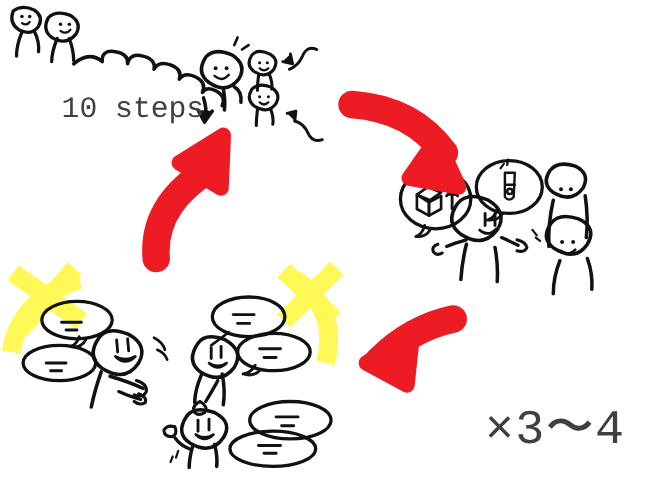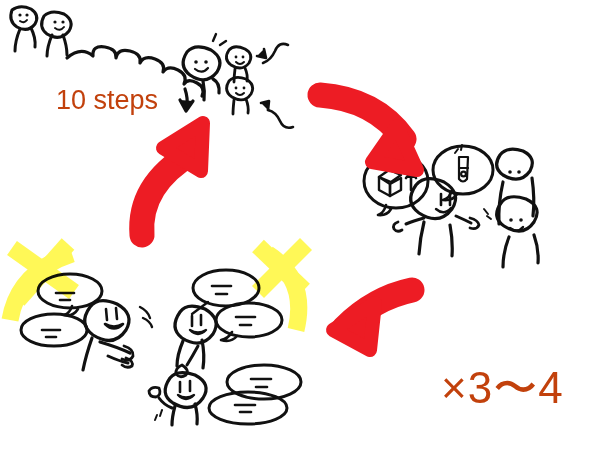--- a/index.html
+++ b/index.html
@@ -1,19 +1,19 @@
 <!DOCTYPE html>
 <html><head>
 <meta charset="utf-8">
 <style>
   html,body{margin:0;padding:0;background:#ffffff;}
   body{width:600px;height:458px;overflow:hidden;font-family:"Liberation Sans",sans-serif;}
   #stage{position:relative;width:600px;height:458px;background:#fff;}
   #stage svg.layer{position:absolute;left:0;top:0;width:600px;height:458px;}
-  .lbl{position:absolute;color:#c2410c;white-space:nowrap;font-family:Liberation Sans, sans-serif;}
+  .lbl{position:absolute;color:#404040;white-space:nowrap;font-family:Liberation Mono, monospace;}
   #lbl-steps{left:56px;top:85px;font-size:27px;}
   #lbl-self{left:430px;top:258px;font-size:25px;}
   #lbl-brain{left:18px;top:379px;font-size:27px;}
   #lbl-rep{left:441px;top:359px;font-size:44px;letter-spacing:1px;}
 </style>
 </head>
 <body>
 
 <div id="stage">
 

